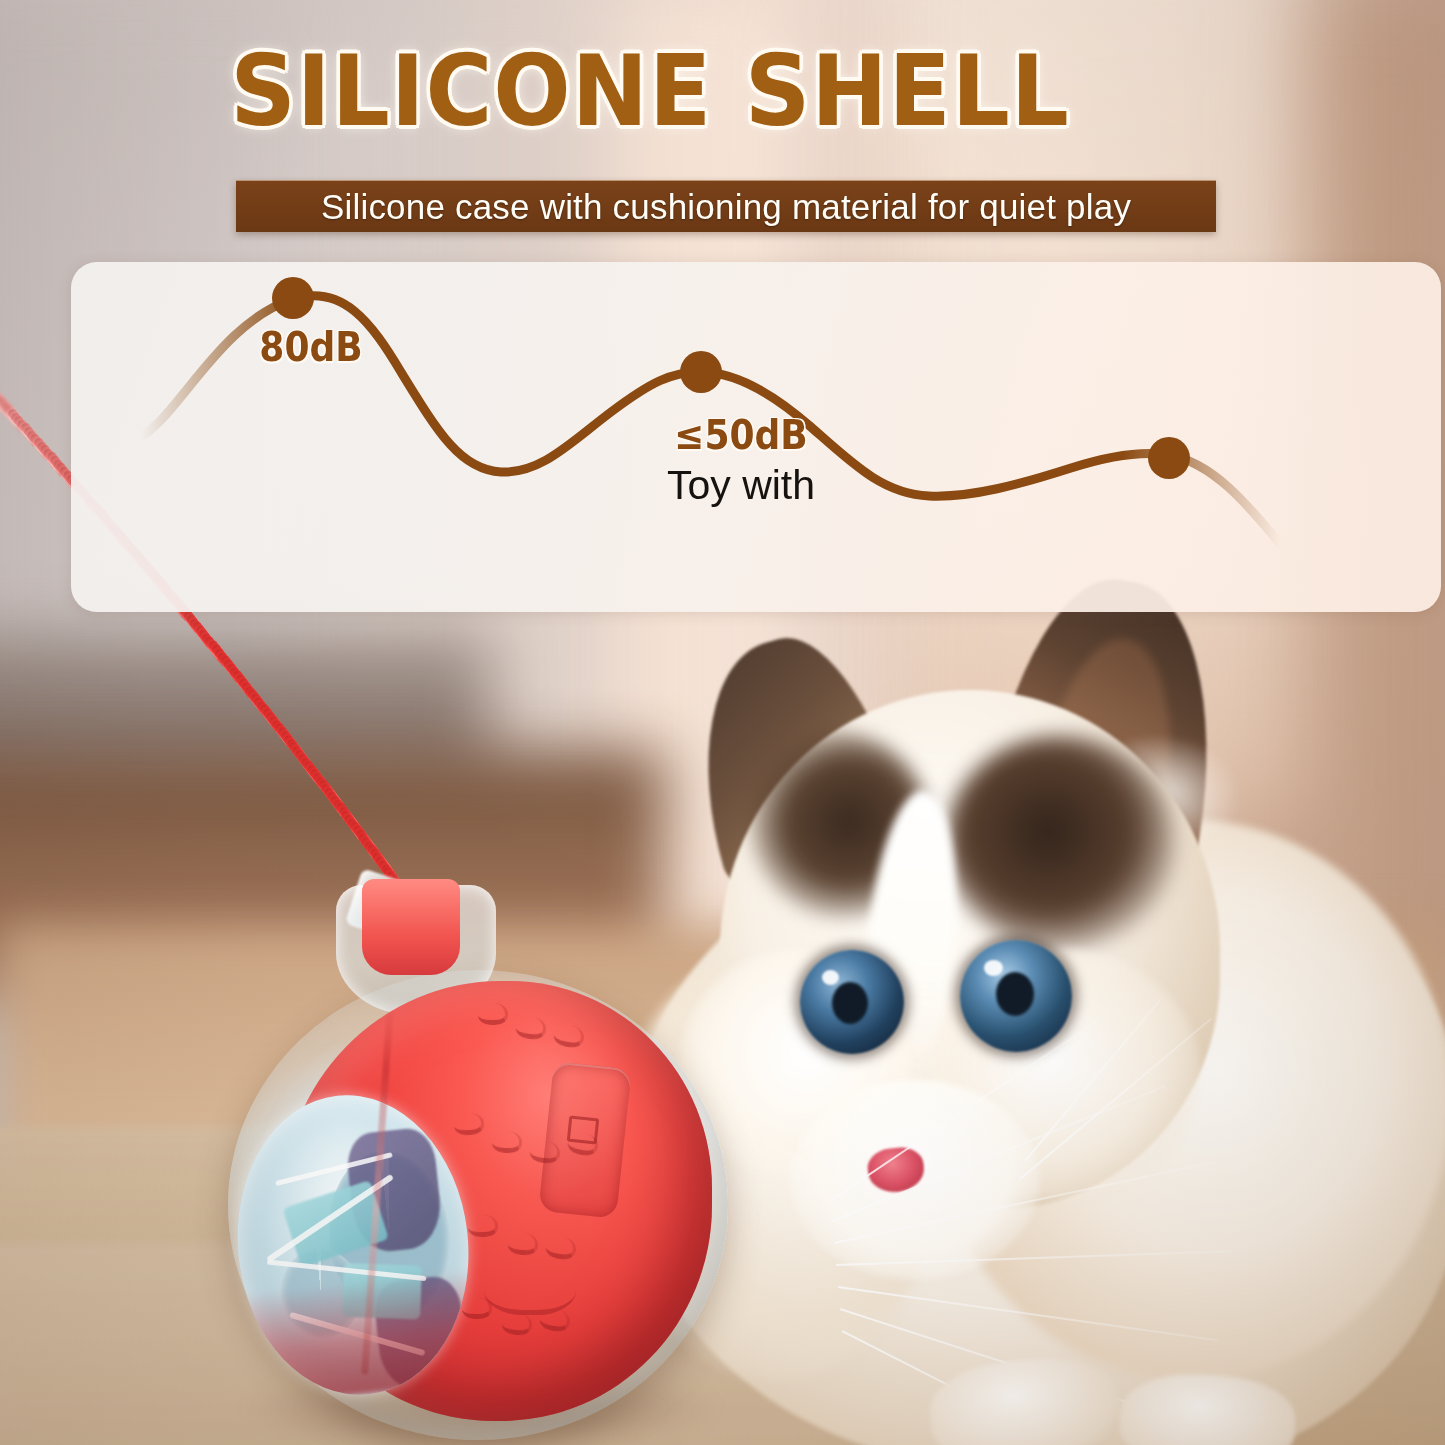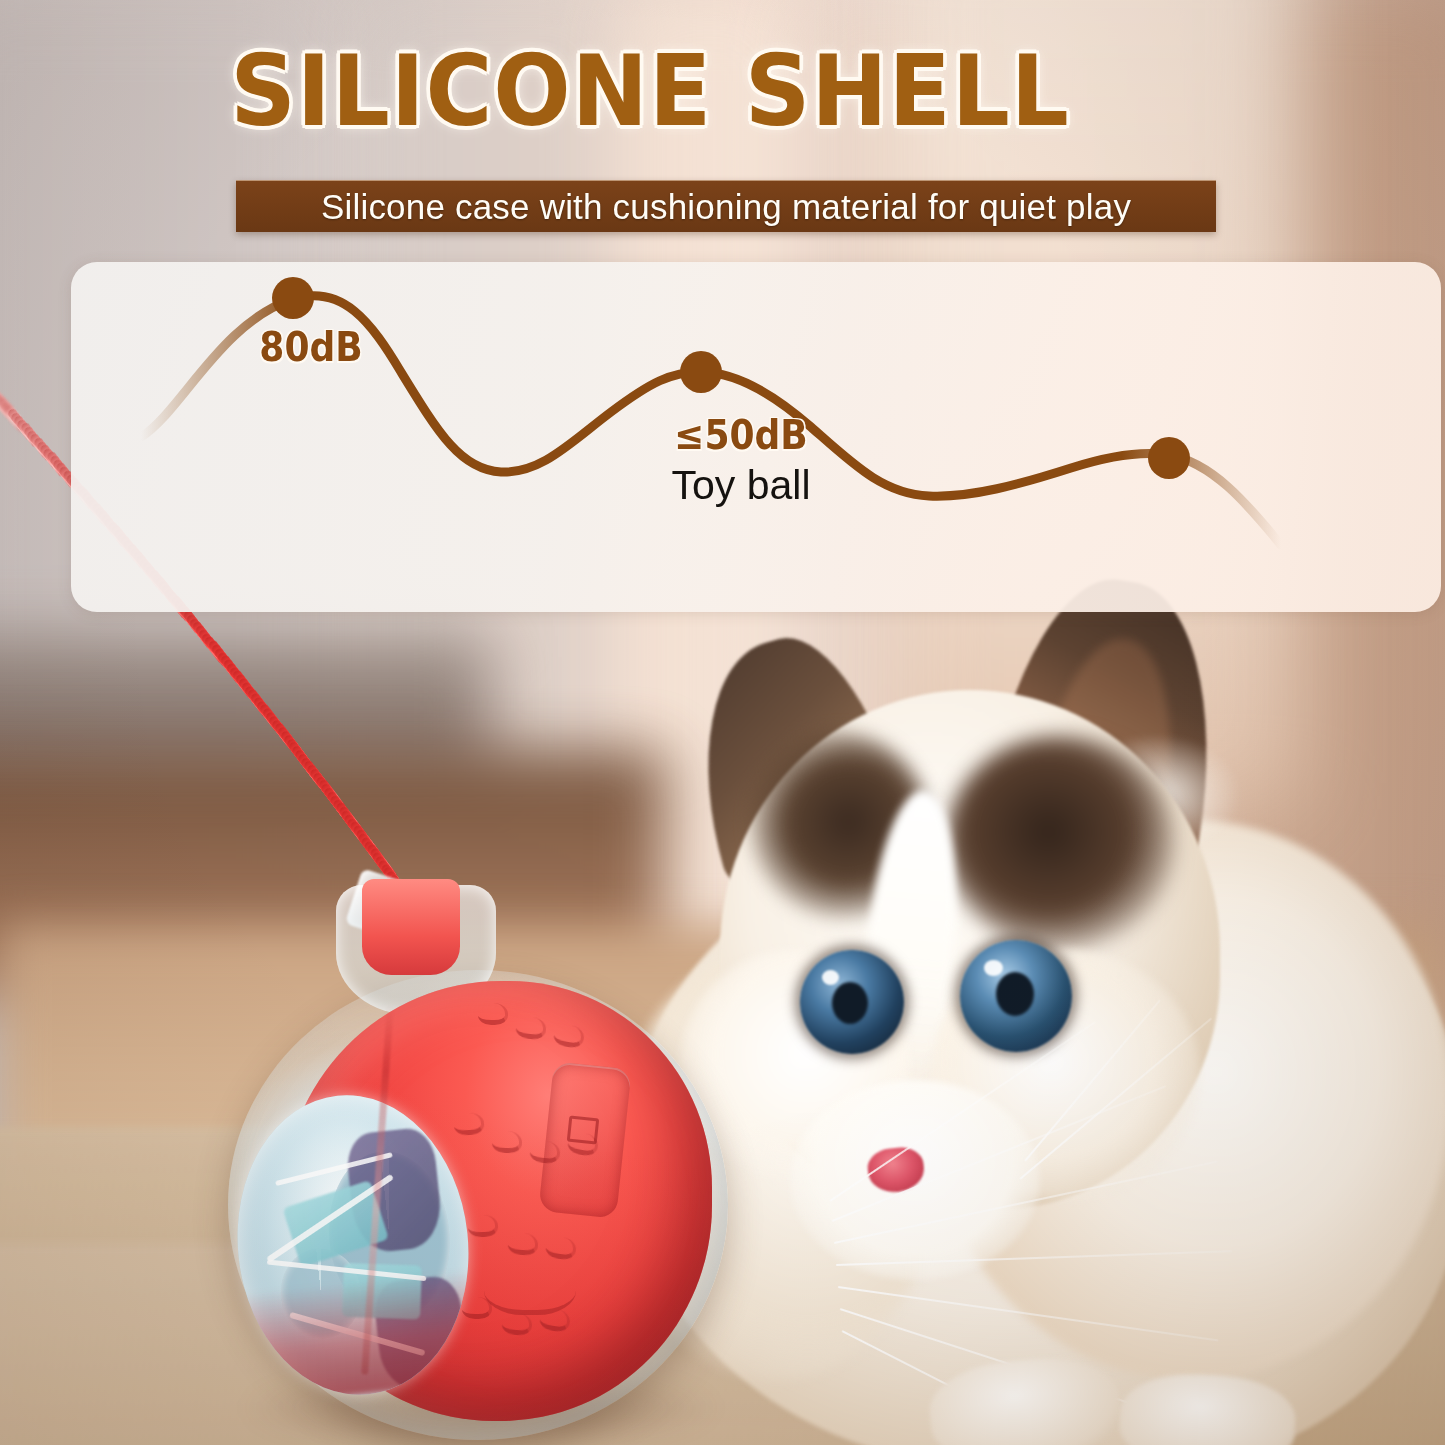--- a/index.html
+++ b/index.html
@@ -614,16 +614,16 @@
     <circle cx="630" cy="110" r="21" fill="#8a4a11"></circle>
     <circle cx="1098" cy="196" r="21" fill="#8a4a11"></circle>
   </svg>
 
   <div class="lbl" id="lbl-hairdryer" style="left:95px;top:62px;width:290px;">
     <span class="db">80dB</span>
   </div>
 
   <div class="lbl" id="lbl-toyball" style="left:525px;top:150px;width:290px;">
     <span class="db">≤50dB</span>
-    <span class="nm">Toy ball</span>
+    <span class="nm">Toy with</span>
   </div>
 
 </div>
 
 </body></html>

